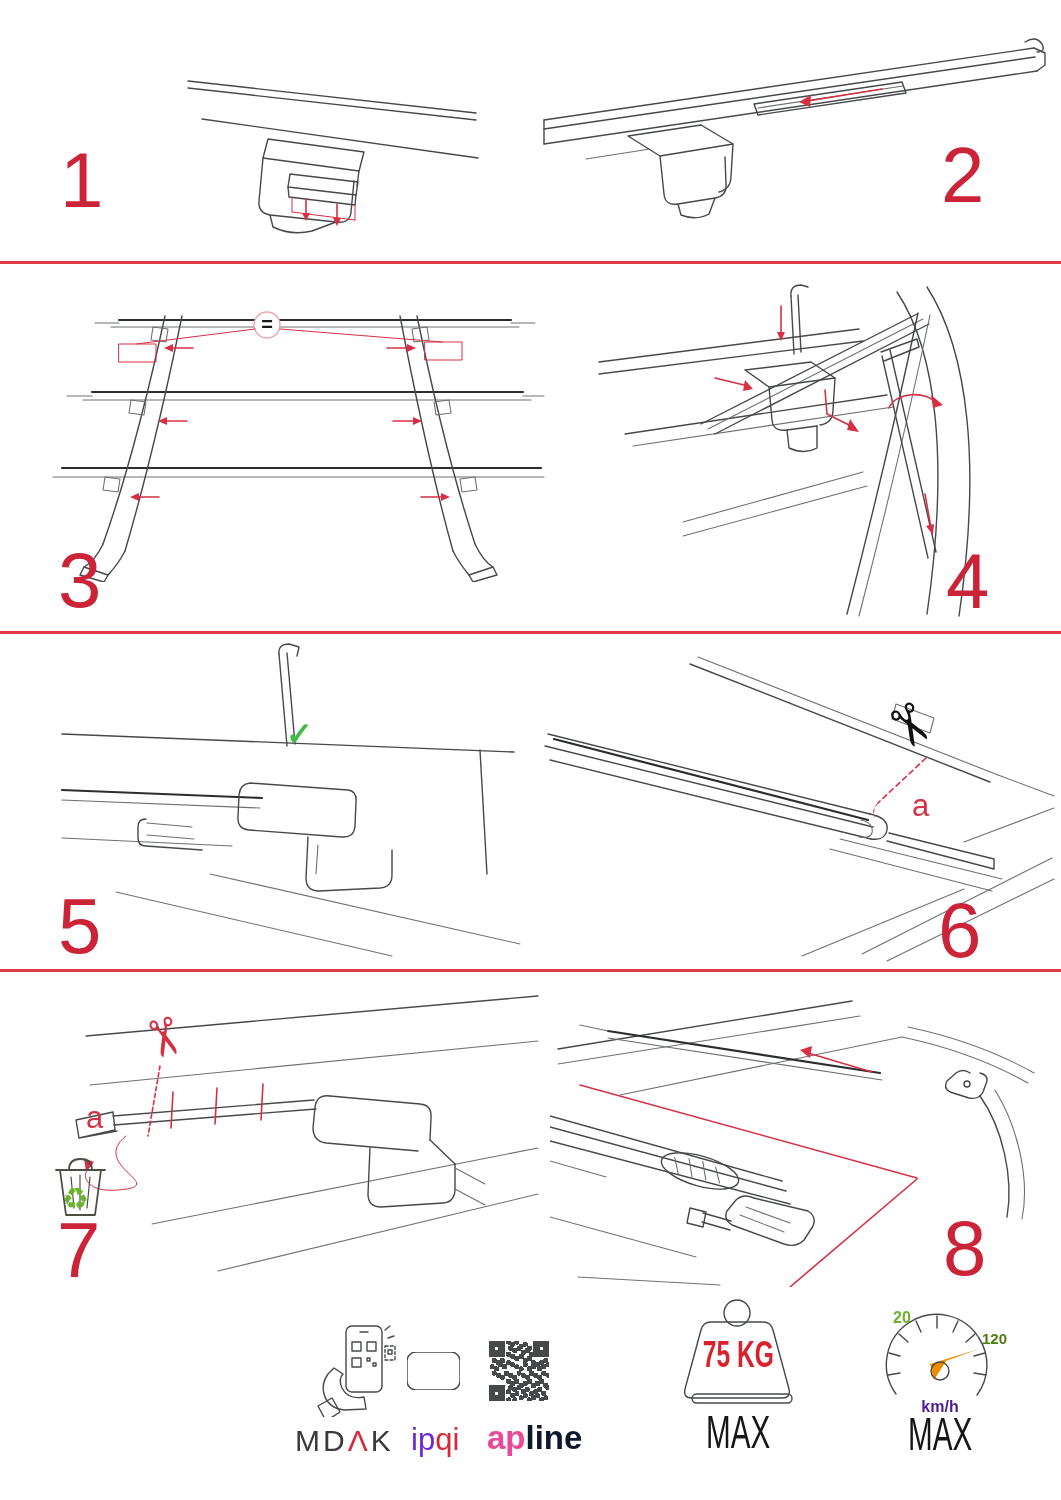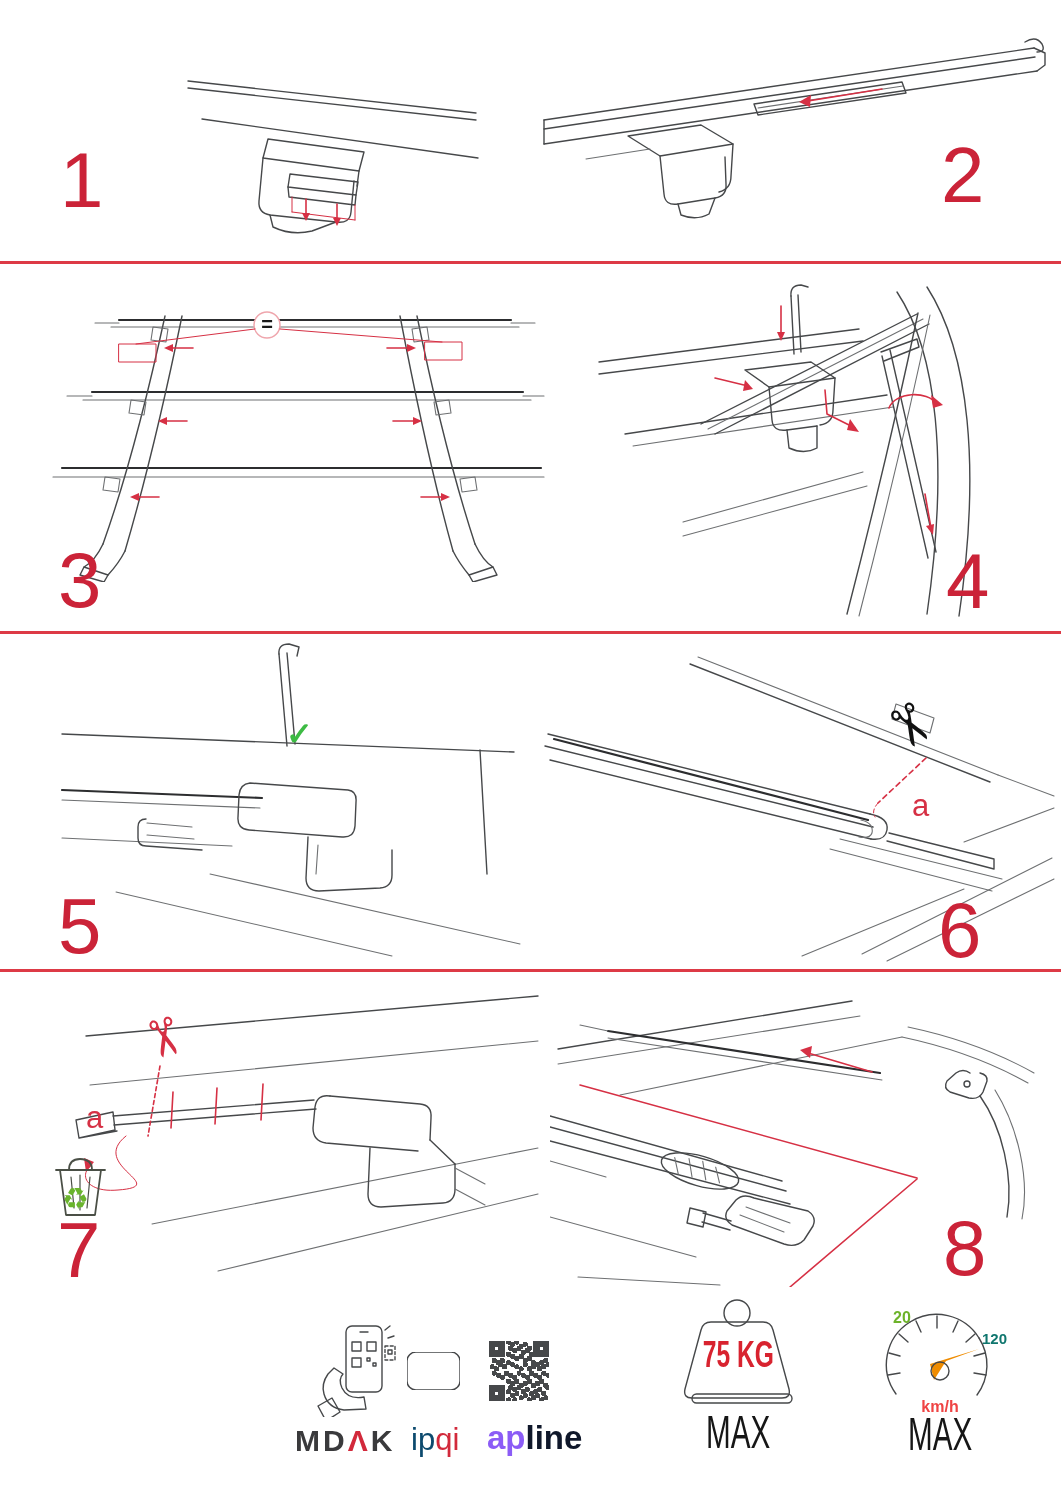--- a/index.html
+++ b/index.html
@@ -254,48 +254,48 @@
       <rect x="36" y="36" width="9" height="9" stroke-width="2"></rect>
       <rect x="51" y="36" width="3" height="3" fill="#3a3a3c" stroke="none"></rect>
       <rect x="57" y="41" width="3" height="3" fill="#3a3a3c" stroke="none"></rect>
       <path d="M69,8 l5,-4 M72,16 l6,-2" stroke-width="1.8"></path>
       <rect x="69" y="24" width="10" height="14" stroke-width="1.6" stroke-dasharray="3,2.2"></rect>
       <rect x="72" y="28" width="4" height="4" fill="#3a3a3c" stroke="none"></rect>
       <path d="M12,52 q-7,10 -4,20 q4,14 20,16 l22,-1 -2,-12 q-16,3 -22,-9 q-4,-9 1,-14 l-9,-6 z"></path>
       <path d="M2,84 l14,-8 8,14 -14,9 z"></path>
     </g>
   </svg>
-  <div class="note" style="left:295px;top:1426px;font-size:30px;font-weight:700;letter-spacing:3px">
+  <div class="note" style="left:295px;top:1426px;font-size:30px;font-weight:400;letter-spacing:3px">
     <span style="color:#3a3a3c">MD</span><span style="color:#d2293b">Λ</span><span style="color:#3a3a3c">K</span>
   </div>
 
   <svg class="art" style="left:407px;top:1352px" width="53" height="38" viewBox="0 0 53 38">
     <rect x="0" y="0" width="53" height="38" rx="9" fill="#e0382c" stroke="none"></rect>
     <polygon points="21,10 21,28 36,19" fill="#ffffff" stroke="none"></polygon>
   </svg>
   <div class="note" style="left:411px;top:1424px;font-size:31px;font-weight:400">
-    <span style="color:#0c4a6e">ip</span><span style="color:#d2293b">qi</span>
+    <span style="color:#6d28d9">ip</span><span style="color:#d2293b">qi</span>
   </div>
 
   <svg class="art" style="left:489px;top:1341px" width="60" height="60" viewBox="0 0 29 29" shape-rendering="crispEdges">
     <g fill="#111" stroke="none">
       <rect x="0" y="0" width="7" height="7"></rect>
         <rect x="1" y="1" width="5" height="5" fill="#fff"></rect>
         <rect x="2" y="2" width="3" height="3"></rect>
       <rect x="22" y="0" width="7" height="7"></rect>
         <rect x="23" y="1" width="5" height="5" fill="#fff"></rect>
         <rect x="24" y="2" width="3" height="3"></rect>
       <rect x="0" y="22" width="7" height="7"></rect>
         <rect x="1" y="23" width="5" height="5" fill="#fff"></rect>
         <rect x="2" y="24" width="3" height="3"></rect>
       <path d="M9,0h1v1h-1z M11,1h1v1h-1z M13,0h1v1h-1z M15,2h1v1h-1z M17,1h1v1h-1z M19,3h1v1h-1z M10,3h1v1h-1z M12,4h1v1h-1z M14,3h1v1h-1z M16,5h1v1h-1z M18,4h1v1h-1z M20,6h1v1h-1z M9,6h1v1h-1z M11,7h1v1h-1z M13,8h1v1h-1z M15,7h1v1h-1z M17,9h1v1h-1z M19,8h1v1h-1z M21,10h1v1h-1z M2,9h1v1h-1z M4,10h1v1h-1z M6,9h1v1h-1z M1,12h1v1h-1z M3,13h1v1h-1z M5,11h1v1h-1z M7,12h1v1h-1z M9,10h1v1h-1z M11,11h1v1h-1z M13,12h1v1h-1z M15,13h1v1h-1z M17,11h1v1h-1z M19,13h1v1h-1z M21,12h1v1h-1z M23,11h1v1h-1z M25,10h1v1h-1z M27,9h1v1h-1z M24,13h1v1h-1z M26,12h1v1h-1z M28,11h1v1h-1z M2,15h1v1h-1z M4,16h1v1h-1z M6,17h1v1h-1z M8,15h1v1h-1z M10,16h1v1h-1z M12,17h1v1h-1z M14,15h1v1h-1z M16,16h1v1h-1z M18,17h1v1h-1z M20,15h1v1h-1z M22,16h1v1h-1z M24,17h1v1h-1z M26,15h1v1h-1z M28,16h1v1h-1z M9,19h1v1h-1z M11,20h1v1h-1z M13,19h1v1h-1z M15,21h1v1h-1z M17,20h1v1h-1z M19,19h1v1h-1z M21,21h1v1h-1z M23,20h1v1h-1z M25,19h1v1h-1z M27,21h1v1h-1z M10,22h1v1h-1z M12,23h1v1h-1z M14,22h1v1h-1z M16,24h1v1h-1z M18,23h1v1h-1z M20,25h1v1h-1z M22,24h1v1h-1z M24,23h1v1h-1z M26,25h1v1h-1z M28,22h1v1h-1z M9,24h1v1h-1z M11,26h1v1h-1z M13,25h1v1h-1z M15,27h1v1h-1z M17,26h1v1h-1z M19,28h1v1h-1z M21,27h1v1h-1z M23,26h1v1h-1z M25,28h1v1h-1z M27,27h1v1h-1z M9,28h1v1h-1z M12,28h1v1h-1z"></path>
     </g>
   </svg>
   <div class="note" style="left:487px;top:1421px;font-size:33px;font-weight:700">
-    <span style="color:#8b5cf6">ap</span><span style="color:#0f172a">line</span>
+    <span style="color:#ec4899">ap</span><span style="color:#0f172a">line</span>
   </div>
 
   <svg class="art" style="left:666px;top:1294px" width="142" height="118" viewBox="0 0 142 118">
     <circle cx="71" cy="19" r="13" stroke="#d8232f" stroke-width="7"></circle>
     <rect x="26" y="100" width="100" height="9" rx="4.5" fill="#d8232f" stroke="none"></rect>
     <path d="M45,28 Q37,28 35,36 L19,95 Q17,104 26,104 L116,104 Q125,104 123,95 L107,36 Q105,28 97,28 Z" fill="#ffffff" stroke="#d8232f" stroke-width="3.5"></path>
   </svg>
   <div class="note ctr" style="left:674px;top:1336px;width:128px">
     <span class="stretch" style="font-size:30px;font-weight:700;color:#d8232f;transform:scale(0.82,1.25);transform-origin:center top">75 KG</span>
   </div>
@@ -307,19 +307,19 @@
     <path d="M24,92 A50,50 0 0 1 38,20" stroke="#5cb32c" stroke-width="8"></path>
     <path d="M38,20 A50,50 0 0 1 107,36" stroke="#ef8c00" stroke-width="8"></path>
     <path d="M107,36 A50,50 0 0 1 105,93" stroke="#e53039" stroke-width="8"></path>
     <path d="M16,73 L28,71 M17,51 L28,54 M27,32 L36,40" stroke="#5cb32c" stroke-width="3.5"></path>
     <path d="M44,19 L49,30 M65,14 L65,26 M86,19 L81,30 M103,32 L94,40" stroke="#ef8c00" stroke-width="3.5"></path>
     <path d="M113,51 L102,54 M114,73 L102,71" stroke="#e53039" stroke-width="3.5"></path>
     <polygon points="107,47 74,59 62,78 58,62" fill="#ef8c00" stroke="none"></polygon>
     <circle cx="68" cy="69" r="9" fill="#ffffff" stroke="#ef8c00" stroke-width="8"></circle>
   </svg>
   <div class="note" style="left:893px;top:1310px;font-size:16px;font-weight:700;color:#6db32a">20</div>
-  <div class="note" style="left:982px;top:1331px;font-size:15px;font-weight:700;color:#0f766e">120</div>
-  <div class="note ctr" style="left:908px;top:1399px;width:64px;font-size:16px;font-weight:700;color:#ef4444">km/h</div>
+  <div class="note" style="left:982px;top:1331px;font-size:15px;font-weight:700;color:#4d7c0f">120</div>
+  <div class="note ctr" style="left:908px;top:1399px;width:64px;font-size:16px;font-weight:700;color:#4c1d95">km/h</div>
   <div class="note ctr" style="left:880px;top:1412px;width:120px">
     <span class="stretch" style="font-size:38px;font-weight:400;color:#161616;transform:scale(0.78,1.2);transform-origin:center top">MAX</span>
   </div>
 
 </div>
 
 </body></html>

